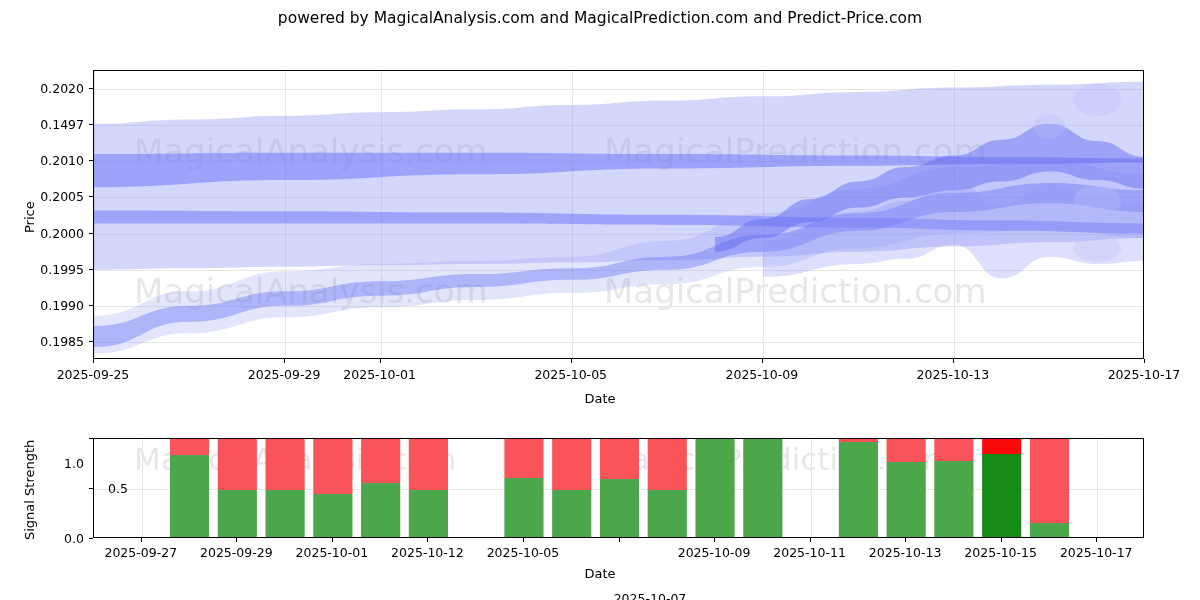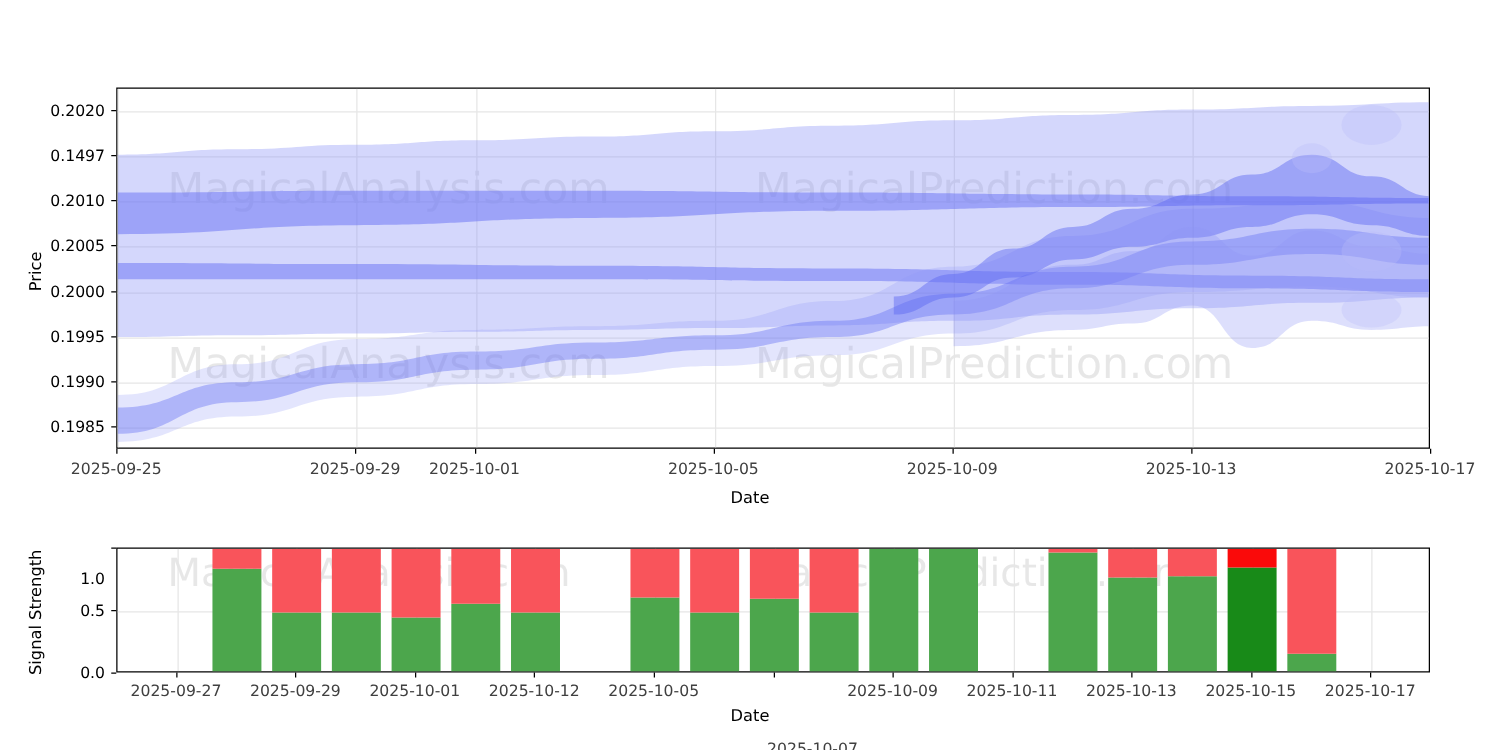--- a/index.html
+++ b/index.html
@@ -25,21 +25,21 @@
   }
   .gridline-h{position:absolute;left:0;right:0;height:1px;background:#e6e6e6;}
   .gridline-v{position:absolute;top:0;bottom:0;width:1px;background:#e6e6e6;}
 
   .ytick-label{
     position:absolute;right:0;transform:translateY(-50%);
     font-size:12.5px;color:#000;white-space:nowrap;text-align:right;
   }
   .xtick-label{
     position:absolute;top:0;transform:translateX(-50%);
-    font-size:12.5px;color:#404040;white-space:nowrap;
+    font-size:12.5px;color:#000000;white-space:nowrap;
   }
   .tickmark-y{position:absolute;width:4px;height:1px;background:#000;}
   .tickmark-x{position:absolute;height:4px;width:1px;background:#000;}
 
   .axis-label-x{
     position:absolute;text-align:center;font-size:13px;color:#000;width:100%;
   }
   .axis-label-y{
     position:absolute;font-size:13px;color:#000;
     transform-origin:0 0;transform:rotate(-90deg);white-space:nowrap;
@@ -58,20 +58,21 @@
   
   #wave-svg{position:absolute;left:0;top:0;}
   #bars-svg{position:absolute;left:0;top:0;}
 </style>
 </head>
 <body>
 
 <div id="root">
 
   <div class="title-block">
+    <div>powered by MagicalAnalysis.com and MagicalPrediction.com and Predict-Price.com</div>
   </div>
 
   <div class="panel" id="main-panel" style="left: 0px; top: 0px; width: 1200px; height: 400px;">
 
     <div class="plotbox" id="main-plot" style="left: 93px; top: 70px; width: 1051px; height: 289px;">
 
       <div class="wm" style="left:40px;top:60px;">MagicalAnalysis.com</div>
       <div class="wm" style="left:510px;top:60px;">MagicalPrediction.com</div>
       <div class="wm" style="left:40px;top:200px;">MagicalAnalysis.com</div>
       <div class="wm" style="left:510px;top:200px;">MagicalPrediction.com</div>
@@ -199,21 +200,21 @@
           <rect x="888.10" width="39.17" y="15.00" height="85.00" fill="#188a18"></rect>
           <rect x="888.10" width="39.17" y="0.00" height="15.00" fill="#fa0a0a"></rect>
           <rect x="935.87" width="39.17" y="84.00" height="16.00" fill="#4ca64c"></rect>
           <rect x="935.87" width="39.17" y="0.00" height="84.00" fill="#f9545b"></rect>
         </svg>
     </div>
 
     <div id="bars-yticks">
         <div class="ytick-label" style="top: 538px; left: 0px; width: 84px;">0.0</div>
         <div class="tickmark-y" style="top: 538px; left: 89px;"></div>
-        <div class="ytick-label" style="top: 488px; left: 0px; width: 84px;">0.5</div>
+        <div class="ytick-label" style="top: 488px; left: 0px; width: 84px; padding-left: 44px;">0.5</div>
         <div class="tickmark-y" style="top: 488px; left: 89px;"></div>
         <div class="ytick-label" style="top: 438px; left: 0px; width: 84px; margin-top: 25px;">1.0</div>
         <div class="tickmark-y" style="top: 438px; left: 89px;"></div>
       </div>
     <div id="bars-xticks">
         <div class="xtick-label" style="left: 140.773px; top: 545px;">2025-09-27</div>
         <div class="tickmark-x" style="left: 140.773px; top: 538px;"></div>
         <div class="xtick-label" style="left: 236.318px; top: 545px;">2025-09-29</div>
         <div class="tickmark-x" style="left: 236.318px; top: 538px;"></div>
         <div class="xtick-label" style="left: 331.864px; top: 545px;">2025-10-01</div>

